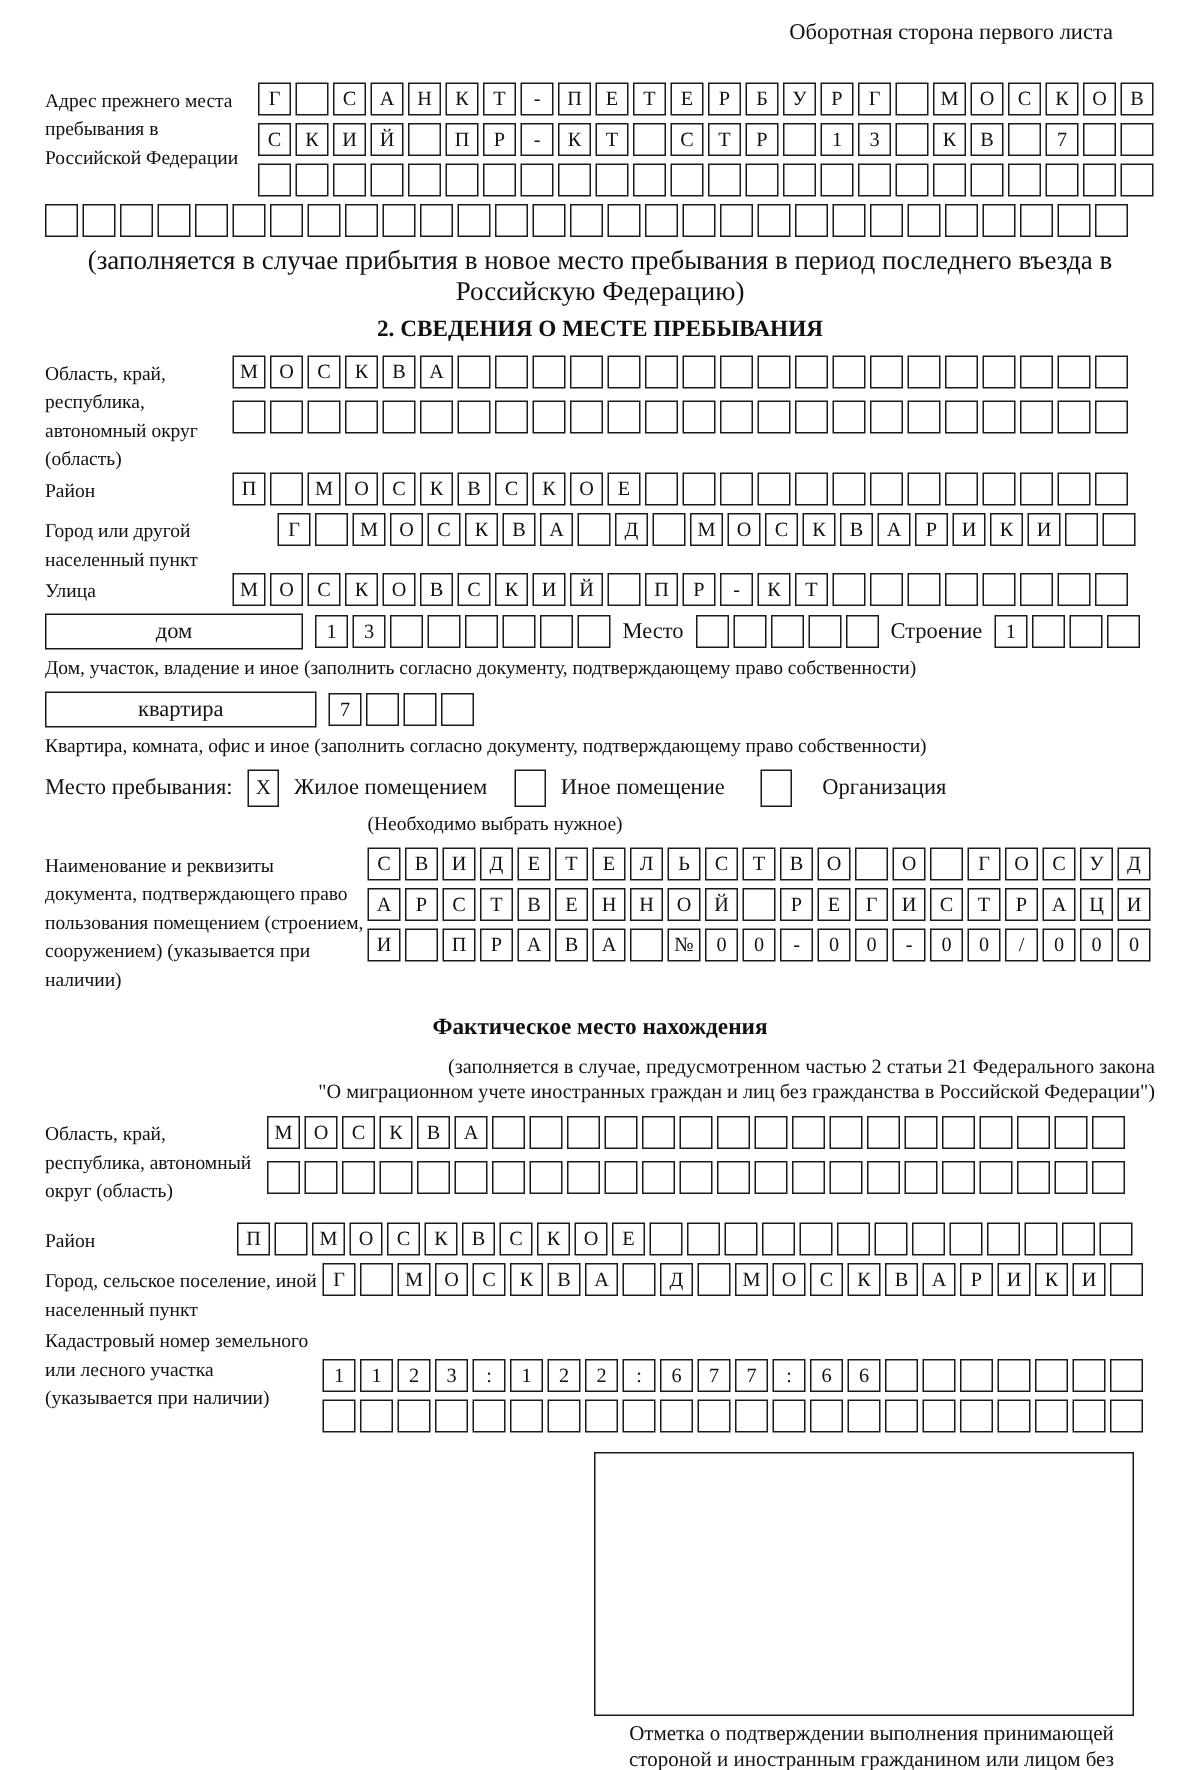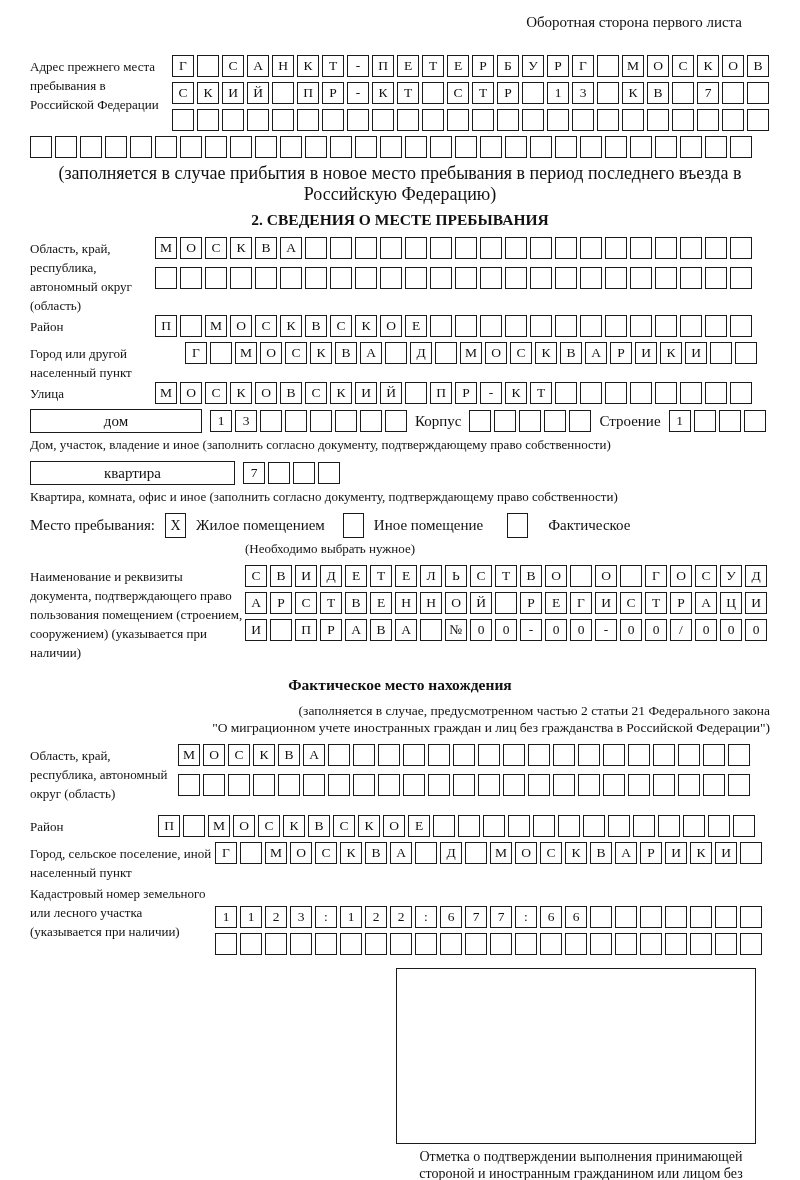--- a/index.html
+++ b/index.html
@@ -33,21 +33,21 @@
   .w148{width:148px;flex:0 0 148px;} .w128{width:128px;flex:0 0 128px;}
   .w185{width:185px;flex:0 0 185px;}
 
   .inline-row { display:flex; align-items:center; margin-bottom:4px; }
   .named-box {
     border:1.5px solid #1b1b1b; height:24px;
     display:flex; align-items:center; justify-content:center;
     font-size:15px;
   }
   .nb-dom { width:172px; margin-right:8px; }
-  .nb-kv  { width:205px; margin-right:8px; }
+  .nb-kv  { width:181px; margin-right:8px; }
   .mini-label { font-size:15px; margin:0 8px; }
   .small-note { font-size:13px; margin:2px 0 8px 0; }
 
   .stay-row { display:flex; align-items:center; font-size:15px; margin-top:4px;text-align:right; }
   .checkbox {
     width:21px; height:25px; border:1.5px solid #1b1b1b;
     display:flex; align-items:center; justify-content:center;
     font-size:14px; margin:0 10px;
   }
   .stay-note { font-size:13px; margin:3px 0 8px 150px; width:300px; text-align:center; }
@@ -337,21 +337,21 @@
     <div class="cellrow mb0">
         <span class="cell">1</span>
         <span class="cell">3</span>
         <span class="cell"></span>
         <span class="cell"></span>
         <span class="cell"></span>
         <span class="cell"></span>
         <span class="cell"></span>
         <span class="cell"></span>
       </div>
-    <div class="mini-label">Корпус</div>
+    <div class="mini-label">Место</div>
     <div class="cellrow mb0">
         <span class="cell"></span>
         <span class="cell"></span>
         <span class="cell"></span>
         <span class="cell"></span>
         <span class="cell"></span>
       </div>
     <div class="mini-label">Строение</div>
     <div class="cellrow mb0">
         <span class="cell">1</span>
@@ -373,21 +373,21 @@
   </div>
   <div class="small-note">Квартира, комната, офис и иное (заполнить согласно документу, подтверждающему право собственности)</div>
 
   <div class="stay-row">
     <span>Место пребывания:</span>
     <span class="checkbox">X</span>
     <span>Жилое помещением</span>
     <span class="checkbox" style="margin-left:18px;"></span>
     <span>Иное помещение</span>
     <span class="checkbox" style="margin-left:24px;margin-right:20px;"></span>
-    <span>Фактическое</span>
+    <span>Организация</span>
   </div>
   <div class="stay-note">(Необходимо выбрать нужное)</div>
 
   <div class="field-group">
     <div class="flabel w215">Наименование и реквизиты документа, подтверждающего право пользования помещением (строением, сооружением) (указывается при наличии)</div>
     <div class="rows">
       <div class="cellrow">
           <span class="cell">С</span>
           <span class="cell">В</span>
           <span class="cell">И</span>

